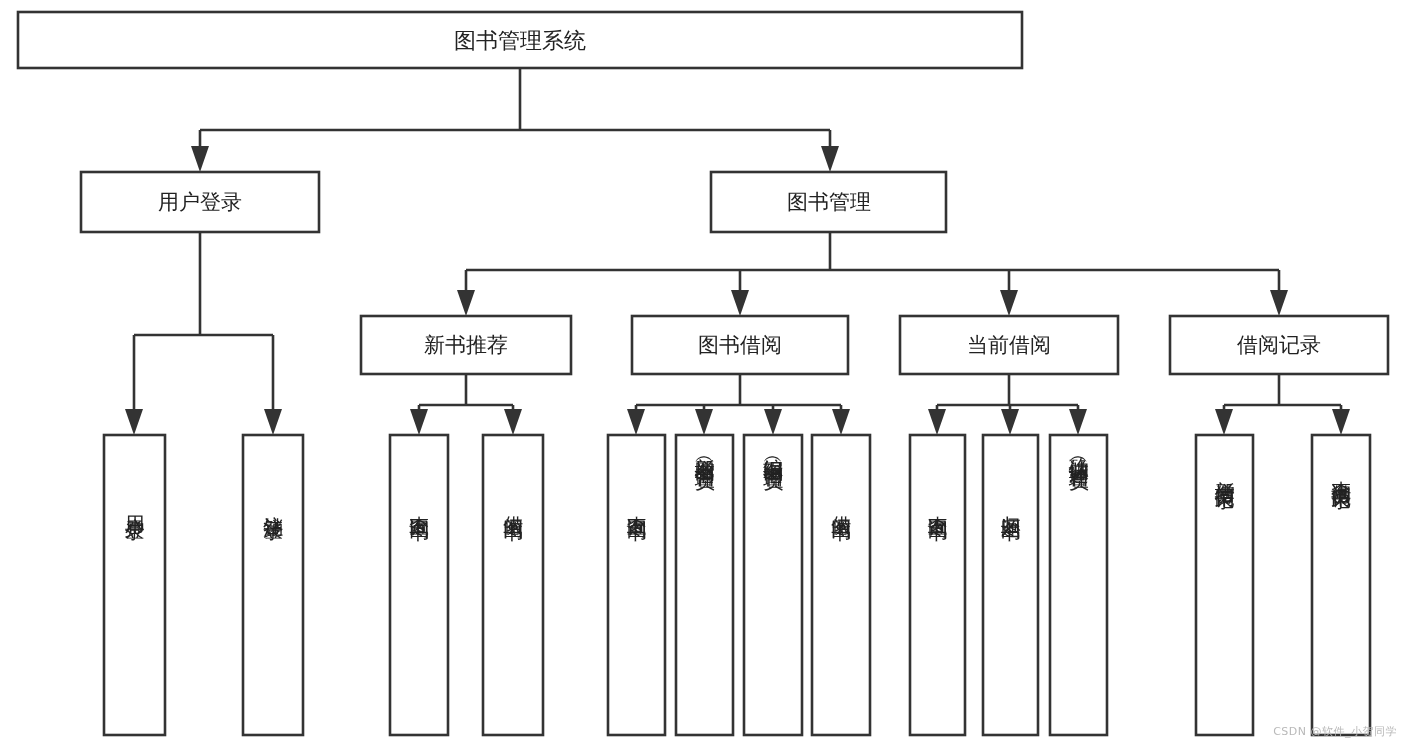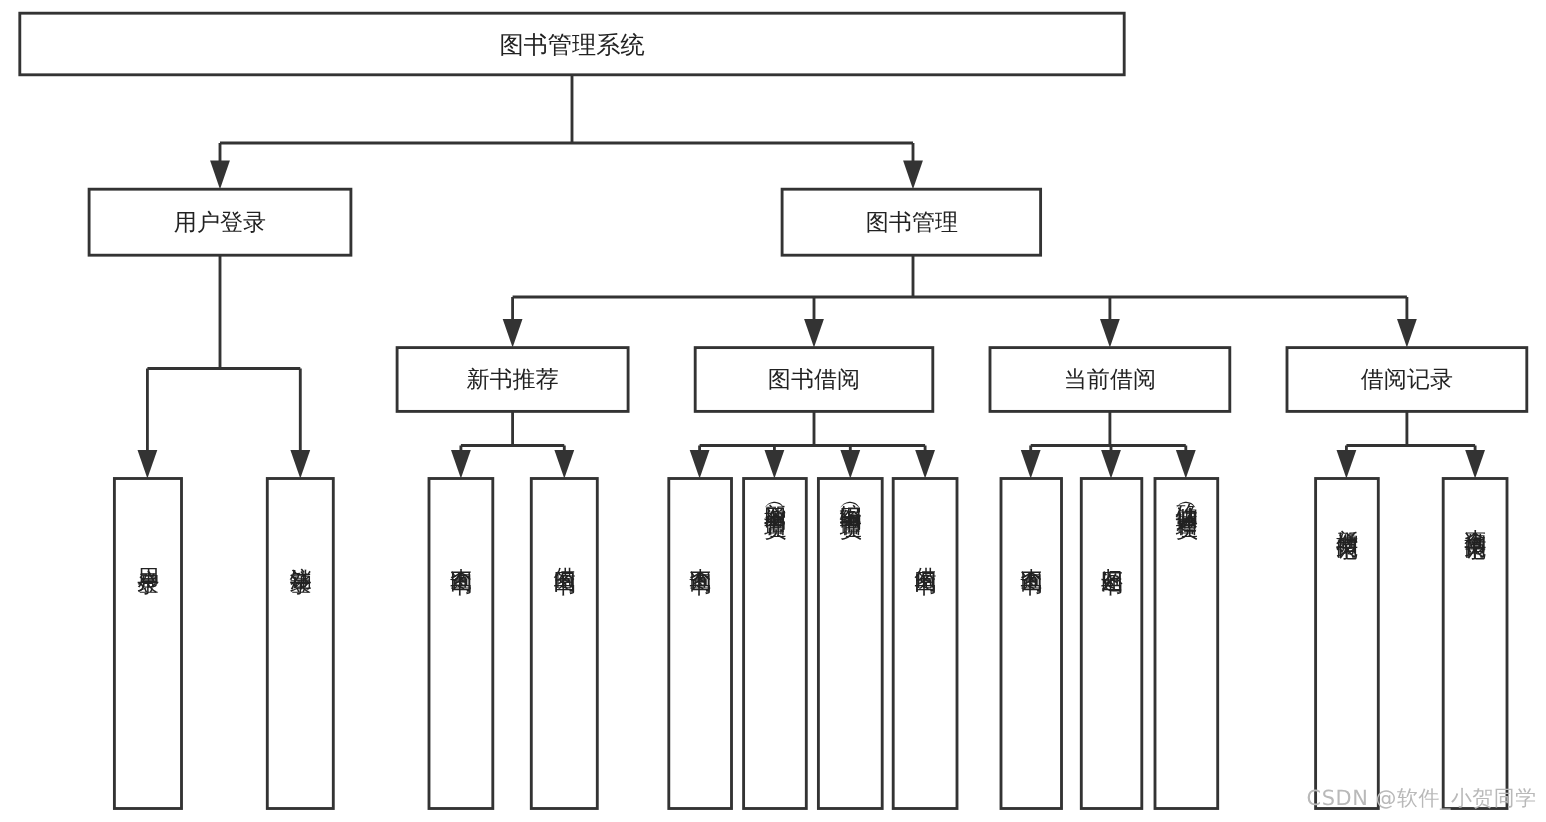--- a/index.html
+++ b/index.html
@@ -67,21 +67,21 @@
     line-height: 1.18;
     color: #222222;
     letter-spacing: 2px;
     white-space: nowrap;
   }
   .watermark {
     position: absolute;
     right: 8px;
     bottom: 8px;
     font-family: "DejaVu Sans", "Liberation Sans", sans-serif;
-    font-size: 19px;
+    font-size: 11px;
     color: #b9b9b9;
     white-space: nowrap;
     letter-spacing: 0.5px;
   }
 </style>
 </head>
 <body>
 
 <div id="diagram-root">
 

